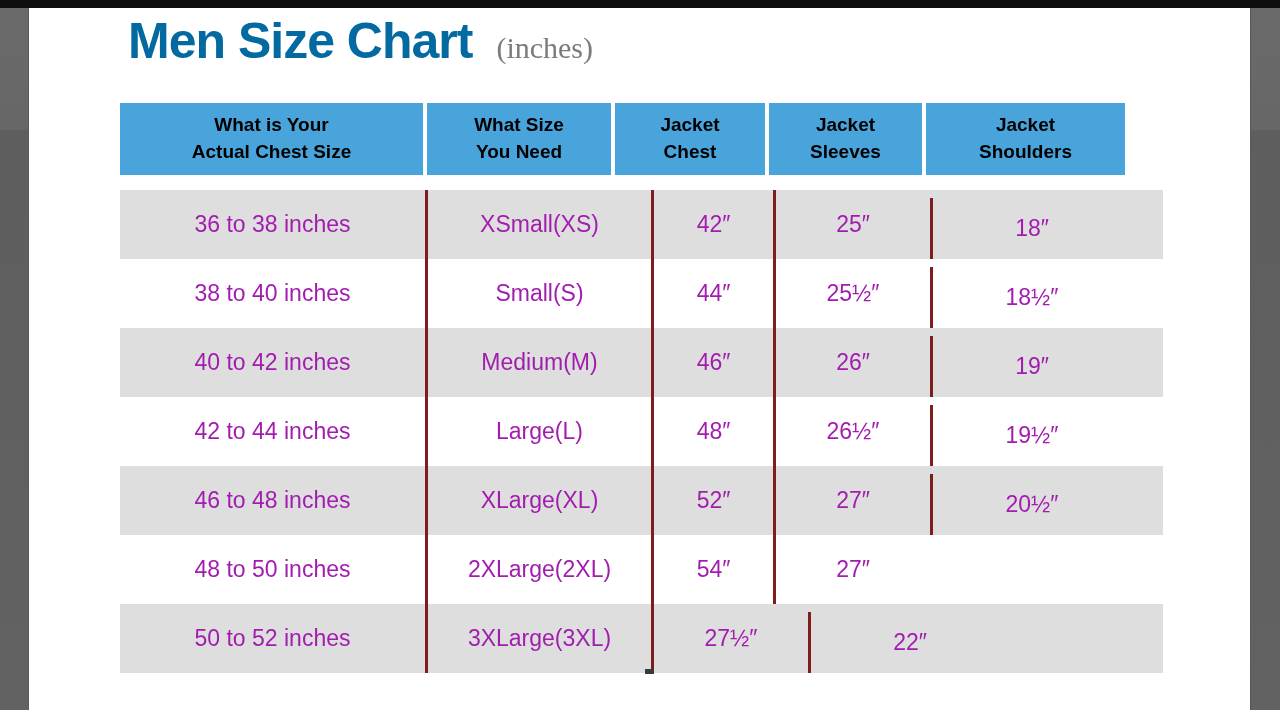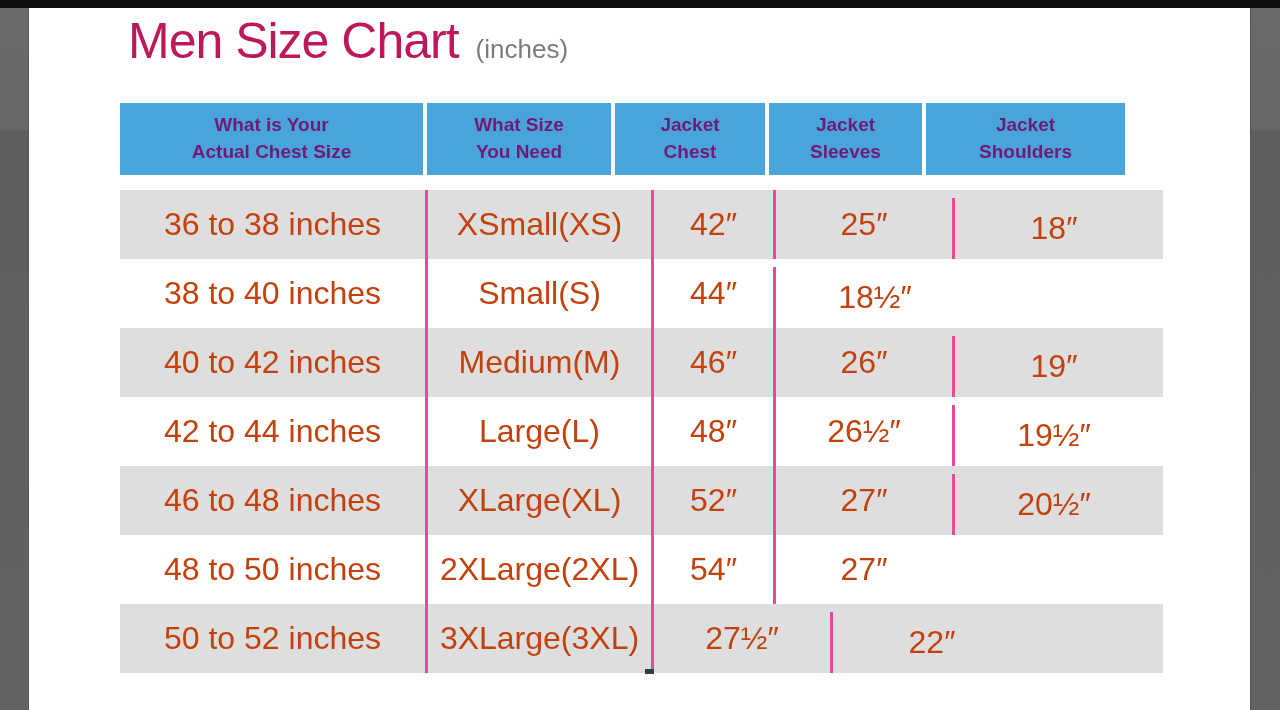--- a/index.html
+++ b/index.html
@@ -20,36 +20,38 @@
     background: linear-gradient(to bottom, #6a6a6a 0px, #676767 121px, #5e5e5e 123px, #626262 100%);
   }
   .side-strip.left  { left: 0; width: 28px; border-right: 1px solid #585858; }
   .side-strip.right { left: 1250px; width: 30px; border-left: 1px solid #585858; }
 
   .title-wrap {
     position: absolute; left: 128px; top: 12px;
     white-space: nowrap;
   }
   .title {
-    font-size: 50px; color: #be185d;
+    font-size: 50px; color: #0369a1;
     letter-spacing: -1px;
+    font-weight: bold;
   }
   .title-suffix {
-    font-size: 26px; color: #7b7b7b;
-    margin-left: 17px;
+    font-size: 30px; color: #7b7b7b;
+    margin-left: 24px;
+    font-family: Liberation Serif, serif;
   }
 
   .size-table {
     position: absolute; left: 120px; top: 103px;
     width: 1043px;
   }
   .thead { display: flex; height: 72px; }
   .th {
     background: #4aa4dc;
-    color: #701a75;
+    color: #000000;
     font-weight: bold;
     font-size: 19px;
     line-height: 1.4;
     display: flex; flex-direction: column;
     align-items: center; justify-content: center;
     text-align: center;
     margin-right: 4px;
   }
   .th:last-child { margin-right: 0; }
   .th.c1 { width: 303px; }
@@ -57,29 +59,29 @@
   .th.c3 { width: 150px; }
   .th.c4 { width: 153px; }
   .th.c5 { width: 199px; }
 
   .tbody { margin-top: 15px; }
   .tr { display: flex; height: 69px; }
   .tr.shaded { background: #dedede; }
   .td {
     box-sizing: border-box;
     display: flex; align-items: center; justify-content: center;
-    font-size: 32px; color: #c2410c;
+    font-size: 23px; color: #a21caf;
     text-align: center;
   }
   .td.c1 { width: 305px; }
   .td.c2 { width: 226px; }
   .td.c3 { width: 122px; }
-  .td.c4 { width: 179px; }
+  .td.c4 { width: 157px; }
   .td.c5 { width: 201px; margin-top: 8px; }
-  .td + .td { border-left: 3px solid #ec4899; }
+  .td + .td { border-left: 3px solid #7f1d1d; }
 
   .bottom-speck {
     position: absolute; left: 645px; top: 669px;
     width: 9px; height: 5px; background: #3a3a3a;
   }
 </style>
 </head>
 <body>
 
 <div class="top-bar"></div>
@@ -119,20 +121,21 @@
       <div class="td c1">36 to 38 inches</div>
       <div class="td c2">XSmall(XS)</div>
       <div class="td c3">42″</div>
       <div class="td c4">25″</div>
       <div class="td c5">18″</div>
     </div>
     <div class="tr">
       <div class="td c1">38 to 40 inches</div>
       <div class="td c2">Small(S)</div>
       <div class="td c3">44″</div>
+      <div class="td c4">25½″</div>
       <div class="td c5">18½″</div>
     </div>
     <div class="tr shaded">
       <div class="td c1">40 to 42 inches</div>
       <div class="td c2">Medium(M)</div>
       <div class="td c3">46″</div>
       <div class="td c4">26″</div>
       <div class="td c5">19″</div>
     </div>
     <div class="tr">

